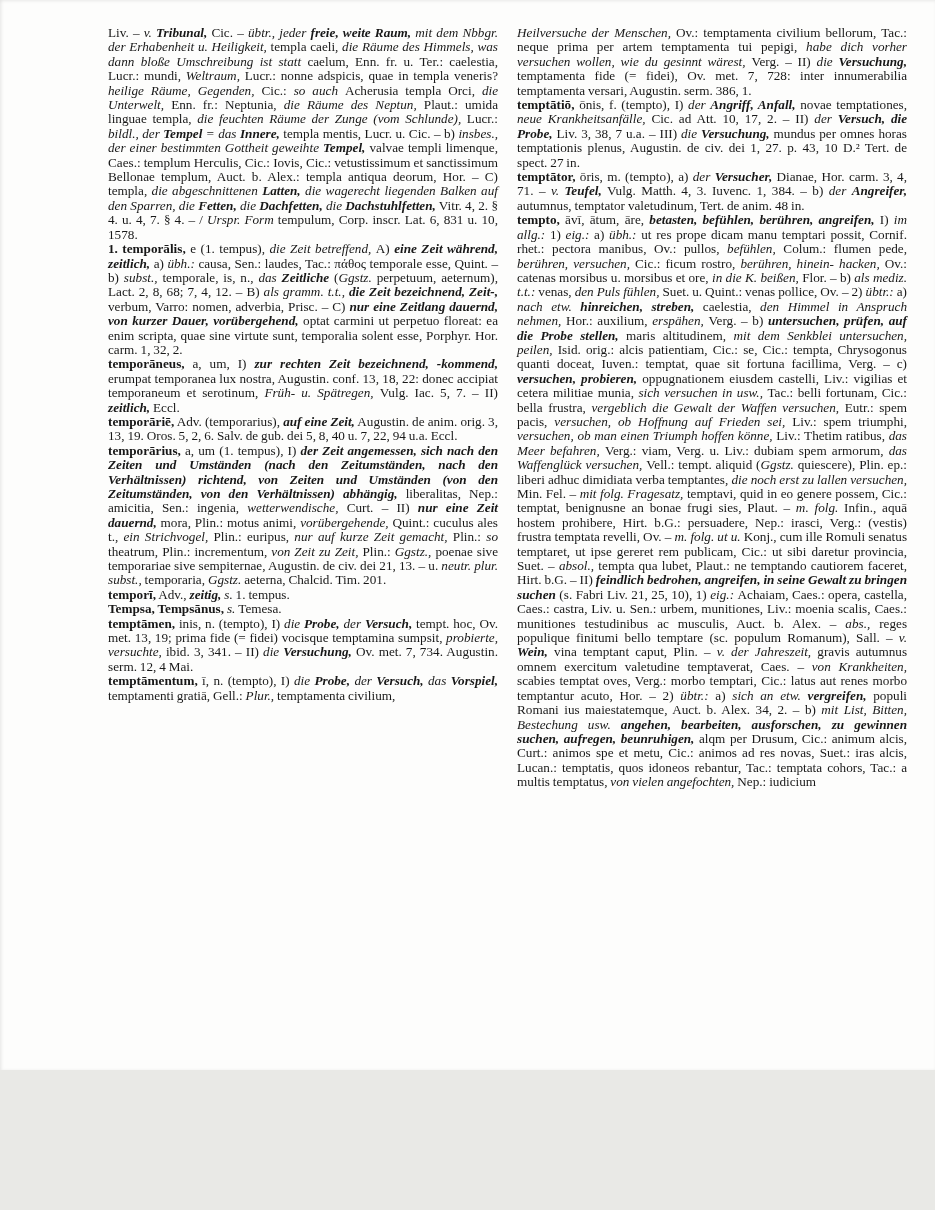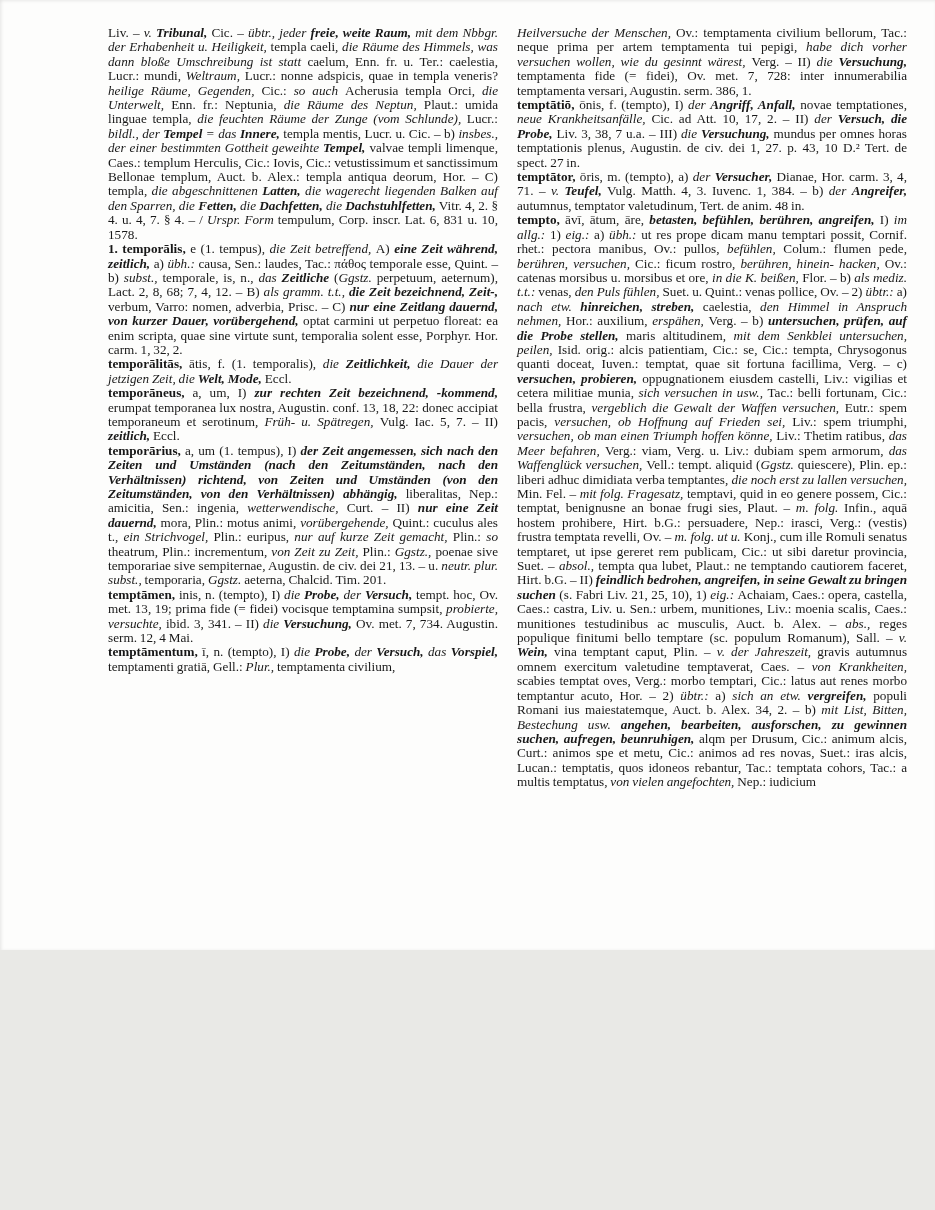--- a/index.html
+++ b/index.html
@@ -4,21 +4,21 @@
 <style>
   html, body {
     margin: 0;
     padding: 0;
     background: #e9e9e6;
     font-family: "Liberation Serif", serif;
   }
   .page {
     position: relative;
     width: 935px;
-    height: 950px;
+    height: 1070px;
     margin: 0 auto;
     background: #fdfdfc;
     overflow: hidden;
     box-shadow: inset 2px 0 3px rgba(0,0,0,0.06), inset 0 2px 3px rgba(0,0,0,0.04);
   }
   .text-area {
     position: absolute;
     top: 26px;
     left: 108px;
     display: flex;
@@ -48,23 +48,25 @@
   }
 </style>
 </head>
 <body>
 
 <div class="page">
   <div class="text-area">
     <div class="col" id="col-left">
         <p><span>Liv. – </span><span class="it">v. </span><span class="bi">Tribunal,</span><span> Cic. – </span><span class="it">übtr., jeder </span><span class="bi">freie, weite Raum,</span><span class="it"> mit dem Nbbgr. der Erhabenheit u. Heiligkeit, </span><span>templa caeli, </span><span class="it">die Räume des Himmels, was dann bloße Umschreibung ist statt </span><span>caelum, Enn. fr. u. Ter.: caelestia, Lucr.: mundi, </span><span class="it">Weltraum, </span><span>Lucr.: nonne adspicis, quae in templa veneris? </span><span class="it">heilige Räume, Gegenden, </span><span>Cic.: </span><span class="it">so auch </span><span>Acherusia templa Orci, </span><span class="it">die Unterwelt, </span><span>Enn. fr.: Neptunia, </span><span class="it">die Räume des Neptun, </span><span>Plaut.: umida linguae templa, </span><span class="it">die feuchten Räume der Zunge (vom Schlunde), </span><span>Lucr.: </span><span class="it">bildl., der </span><span class="bi">Tempel</span><span class="it"> = das </span><span class="bi">Innere,</span><span> templa mentis, Lucr. u. Cic. – b) </span><span class="it">insbes., der einer bestimmten Gottheit geweihte </span><span class="bi">Tempel,</span><span> valvae templi limenque, Caes.: templum Herculis, Cic.: Iovis, Cic.: vetustissimum et sanctissimum Bellonae templum, Auct. b. Alex.: templa antiqua deorum, Hor. – C) templa, </span><span class="it">die abgeschnittenen </span><span class="bi">Latten,</span><span class="it"> die wagerecht liegenden Balken auf den Sparren, die </span><span class="bi">Fetten,</span><span class="it"> die </span><span class="bi">Dachfetten,</span><span class="it"> die </span><span class="bi">Dachstuhlfetten,</span><span> Vitr. 4, 2. § 4. u. 4, 7. § 4. – / </span><span class="it">Urspr. Form </span><span>tempulum, Corp. inscr. Lat. 6, 831 u. 10, 1578.</span></p>
         <p><span class="bd">1. temporālis,</span><span> e (1. tempus), </span><span class="it">die Zeit betreffend, </span><span>A) </span><span class="bi">eine Zeit während, zeitlich,</span><span> a) </span><span class="it">übh.: </span><span>causa, Sen.: laudes, Tac.: πάθος temporale esse, Quint. – b) </span><span class="it">subst., </span><span>temporale, is, n., </span><span class="it">das </span><span class="bi">Zeitliche</span><span> (</span><span class="it">Ggstz. </span><span>perpetuum, aeternum), Lact. 2, 8, 68; 7, 4, 12. – B) </span><span class="it">als gramm. t.t., </span><span class="bi">die Zeit bezeichnend, Zeit-,</span><span> verbum, Varro: nomen, adverbia, Prisc. – C) </span><span class="bi">nur eine Zeitlang dauernd, von kurzer Dauer, vorübergehend,</span><span> optat carmini ut perpetuo floreat: ea enim scripta, quae sine virtute sunt, temporalia solent esse, Porphyr. Hor. carm. 1, 32, 2.</span></p>
-        <p><span class="bd">temporālitās,</span><span> ātis, f. (1. temporalis), </span><span class="it">die </span><span class="bi">Zeitlichkeit,</span><span class="it"> die Dauer der jetzigen Zeit, die </span><span class="bi">Welt, Mode,</span><span> Eccl.</span></p>
         <p><span class="bd">temporāneus,</span><span> a, um, I) </span><span class="bi">zur rechten Zeit bezeichnend, -kommend,</span><span> erumpat temporanea lux nostra, Augustin. conf. 13, 18, 22: donec accipiat temporaneum et serotinum, </span><span class="it">Früh- u. Spätregen, </span><span>Vulg. Iac. 5, 7. – II) </span><span class="bi">zeitlich,</span><span> Eccl.</span></p>
+        <p><span class="bd">temporāriē,</span><span> Adv. (temporarius), </span><span class="bi">auf eine Zeit,</span><span> Augustin. de anim. orig. 3, 13, 19. Oros. 5, 2, 6. Salv. de gub. dei 5, 8, 40 u. 7, 22, 94 u.a. Eccl.</span></p>
         <p><span class="bd">temporārius,</span><span> a, um (1. tempus), I) </span><span class="bi">der Zeit angemessen, sich nach den Zeiten und Umständen (nach den Zeitumständen, nach den Verhältnissen) richtend, von Zeiten und Umständen (von den Zeitumständen, von den Verhältnissen) abhängig,</span><span> liberalitas, Nep.: amicitia, Sen.: ingenia, </span><span class="it">wetterwendische, </span><span>Curt. – II) </span><span class="bi">nur eine Zeit dauernd,</span><span> mora, Plin.: motus animi, </span><span class="it">vorübergehende, </span><span>Quint.: cuculus ales t., </span><span class="it">ein Strichvogel, </span><span>Plin.: euripus, </span><span class="it">nur auf kurze Zeit gemacht, </span><span>Plin.: </span><span class="it">so </span><span>theatrum, Plin.: incrementum, </span><span class="it">von Zeit zu Zeit, </span><span>Plin.: </span><span class="it">Ggstz., </span><span>poenae sive temporariae sive sempiternae, Augustin. de civ. dei 21, 13. – u. </span><span class="it">neutr. plur. subst., </span><span>temporaria, </span><span class="it">Ggstz. </span><span>aeterna, Chalcid. Tim. 201.</span></p>
+        <p><span class="bd">temporī,</span><span> Adv., </span><span class="bi">zeitig,</span><span class="it"> s. </span><span>1. tempus.</span></p>
+        <p><span class="bd">Tempsa, Tempsānus,</span><span class="it"> s. </span><span>Temesa.</span></p>
         <p><span class="bd">temptāmen,</span><span> inis, n. (tempto), I) </span><span class="it">die </span><span class="bi">Probe,</span><span class="it"> der </span><span class="bi">Versuch,</span><span> tempt. hoc, Ov. met. 13, 19; prima fide (= fidei) vocisque temptamina sumpsit, </span><span class="it">probierte, versuchte, </span><span>ibid. 3, 341. – II) </span><span class="it">die </span><span class="bi">Versuchung,</span><span> Ov. met. 7, 734. Augustin. serm. 12, 4 Mai.</span></p>
         <p><span class="bd">temptāmentum,</span><span> ī, n. (tempto), I) </span><span class="it">die </span><span class="bi">Probe,</span><span class="it"> der </span><span class="bi">Versuch,</span><span class="it"> das </span><span class="bi">Vorspiel,</span><span> temptamenti gratiā, Gell.: </span><span class="it">Plur., </span><span>temptamenta civilium,</span></p>
       </div>
     <div class="col" id="col-right">
         <p><span class="it">Heilversuche der Menschen, </span><span>Ov.: temptamenta civilium bellorum, Tac.: neque prima per artem temptamenta tui pepigi, </span><span class="it">habe dich vorher versuchen wollen, wie du gesinnt wärest, </span><span>Verg. – II) </span><span class="it">die </span><span class="bi">Versuchung,</span><span> temptamenta fide (= fidei), Ov. met. 7, 728: inter innumerabilia temptamenta versari, Augustin. serm. 386, 1.</span></p>
         <p><span class="bd">temptātiō,</span><span> ōnis, f. (tempto), I) </span><span class="it">der </span><span class="bi">Angriff, Anfall,</span><span> novae temptationes, </span><span class="it">neue Krankheitsanfälle, </span><span>Cic. ad Att. 10, 17, 2. – II) </span><span class="it">der </span><span class="bi">Versuch, die Probe,</span><span> Liv. 3, 38, 7 u.a. – III) </span><span class="it">die </span><span class="bi">Versuchung,</span><span> mundus per omnes horas temptationis plenus, Augustin. de civ. dei 1, 27. p. 43, 10 D.² Tert. de spect. 27 in.</span></p>
         <p><span class="bd">temptātor,</span><span> ōris, m. (tempto), a) </span><span class="it">der </span><span class="bi">Versucher,</span><span> Dianae, Hor. carm. 3, 4, 71. – </span><span class="it">v. </span><span class="bi">Teufel,</span><span> Vulg. Matth. 4, 3. Iuvenc. 1, 384. – b) </span><span class="it">der </span><span class="bi">Angreifer,</span><span> autumnus, temptator valetudinum, Tert. de anim. 48 in.</span></p>
         <p><span class="bd">tempto,</span><span> āvī, ātum, āre, </span><span class="bi">betasten, befühlen, berühren, angreifen,</span><span> I) </span><span class="it">im allg.: </span><span>1) </span><span class="it">eig.: </span><span>a) </span><span class="it">übh.: </span><span>ut res prope dicam manu temptari possit, Cornif. rhet.: pectora manibus, Ov.: pullos, </span><span class="it">befühlen, </span><span>Colum.: flumen pede, </span><span class="it">berühren, versuchen, </span><span>Cic.: ficum rostro, </span><span class="it">berühren, hinein- hacken, </span><span>Ov.: catenas morsibus u. morsibus et ore, </span><span class="it">in die K. beißen, </span><span>Flor. – b) </span><span class="it">als mediz. t.t.: </span><span>venas, </span><span class="it">den Puls fühlen, </span><span>Suet. u. Quint.: venas pollice, Ov. – 2) </span><span class="it">übtr.: </span><span>a) </span><span class="it">nach etw. </span><span class="bi">hinreichen, streben,</span><span> caelestia, </span><span class="it">den Himmel in Anspruch nehmen, </span><span>Hor.: auxilium, </span><span class="it">erspähen, </span><span>Verg. – b) </span><span class="bi">untersuchen, prüfen, auf die Probe stellen,</span><span> maris altitudinem, </span><span class="it">mit dem Senkblei untersuchen, peilen, </span><span>Isid. orig.: alcis patientiam, Cic.: se, Cic.: tempta, Chrysogonus quanti doceat, Iuven.: temptat, quae sit fortuna facillima, Verg. – c) </span><span class="bi">versuchen, probieren,</span><span> oppugnationem eiusdem castelli, Liv.: vigilias et cetera militiae munia, </span><span class="it">sich versuchen in usw., </span><span>Tac.: belli fortunam, Cic.: bella frustra, </span><span class="it">vergeblich die Gewalt der Waffen versuchen, </span><span>Eutr.: spem pacis, </span><span class="it">versuchen, ob Hoffnung auf Frieden sei, </span><span>Liv.: spem triumphi, </span><span class="it">versuchen, ob man einen Triumph hoffen könne, </span><span>Liv.: Thetim ratibus, </span><span class="it">das Meer befahren, </span><span>Verg.: viam, Verg. u. Liv.: dubiam spem armorum, </span><span class="it">das Waffenglück versuchen, </span><span>Vell.: tempt. aliquid (</span><span class="it">Ggstz. </span><span>quiescere), Plin. ep.: liberi adhuc dimidiata verba temptantes, </span><span class="it">die noch erst zu lallen versuchen, </span><span>Min. Fel. – </span><span class="it">mit folg. Fragesatz, </span><span>temptavi, quid in eo genere possem, Cic.: temptat, benignusne an bonae frugi sies, Plaut. – </span><span class="it">m. folg. </span><span>Infin., aquā hostem prohibere, Hirt. b.G.: persuadere, Nep.: irasci, Verg.: (vestis) frustra temptata revelli, Ov. – </span><span class="it">m. folg. ut u. </span><span>Konj., cum ille Romuli senatus temptaret, ut ipse gereret rem publicam, Cic.: ut sibi daretur provincia, Suet. – </span><span class="it">absol., </span><span>tempta qua lubet, Plaut.: ne temptando cautiorem faceret, Hirt. b.G. – II) </span><span class="bi">feindlich bedrohen, angreifen, in seine Gewalt zu bringen suchen</span><span> (s. Fabri Liv. 21, 25, 10), 1) </span><span class="it">eig.: </span><span>Achaiam, Caes.: opera, castella, Caes.: castra, Liv. u. Sen.: urbem, munitiones, Liv.: moenia scalis, Caes.: munitiones testudinibus ac musculis, Auct. b. Alex. – </span><span class="it">abs., </span><span>reges populique finitumi bello temptare (sc. populum Romanum), Sall. – </span><span class="it">v. </span><span class="bi">Wein,</span><span> vina temptant caput, Plin. – </span><span class="it">v. der Jahreszeit, </span><span>gravis autumnus omnem exercitum valetudine temptaverat, Caes. – </span><span class="it">von Krankheiten, </span><span>scabies temptat oves, Verg.: morbo temptari, Cic.: latus aut renes morbo temptantur acuto, Hor. – 2) </span><span class="it">übtr.: </span><span>a) </span><span class="it">sich an etw. </span><span class="bi">vergreifen,</span><span> populi Romani ius maiestatemque, Auct. b. Alex. 34, 2. – b) </span><span class="it">mit List, Bitten, Bestechung usw. </span><span class="bi">angehen, bearbeiten, ausforschen, zu gewinnen suchen, aufregen, beunruhigen,</span><span> alqm per Drusum, Cic.: animum alcis, Curt.: animos spe et metu, Cic.: animos ad res novas, Suet.: iras alcis, Lucan.: temptatis, quos idoneos rebantur, Tac.: temptata cohors, Tac.: a multis temptatus, </span><span class="it">von vielen angefochten, </span><span>Nep.: iudicium</span></p>
       </div>
   </div>

